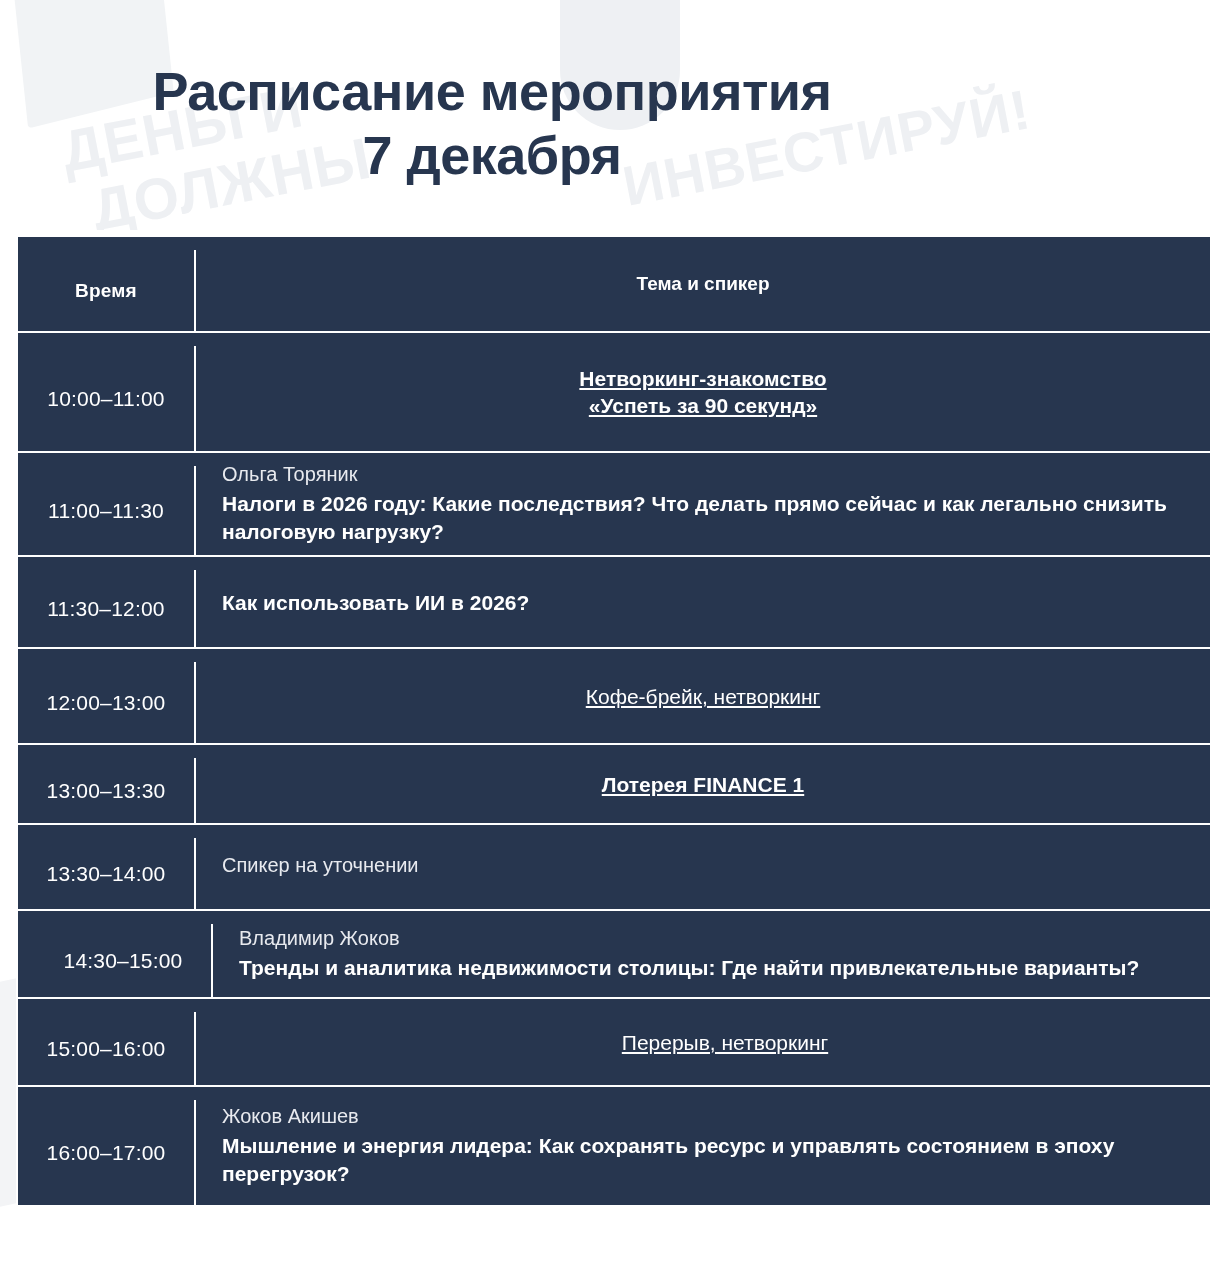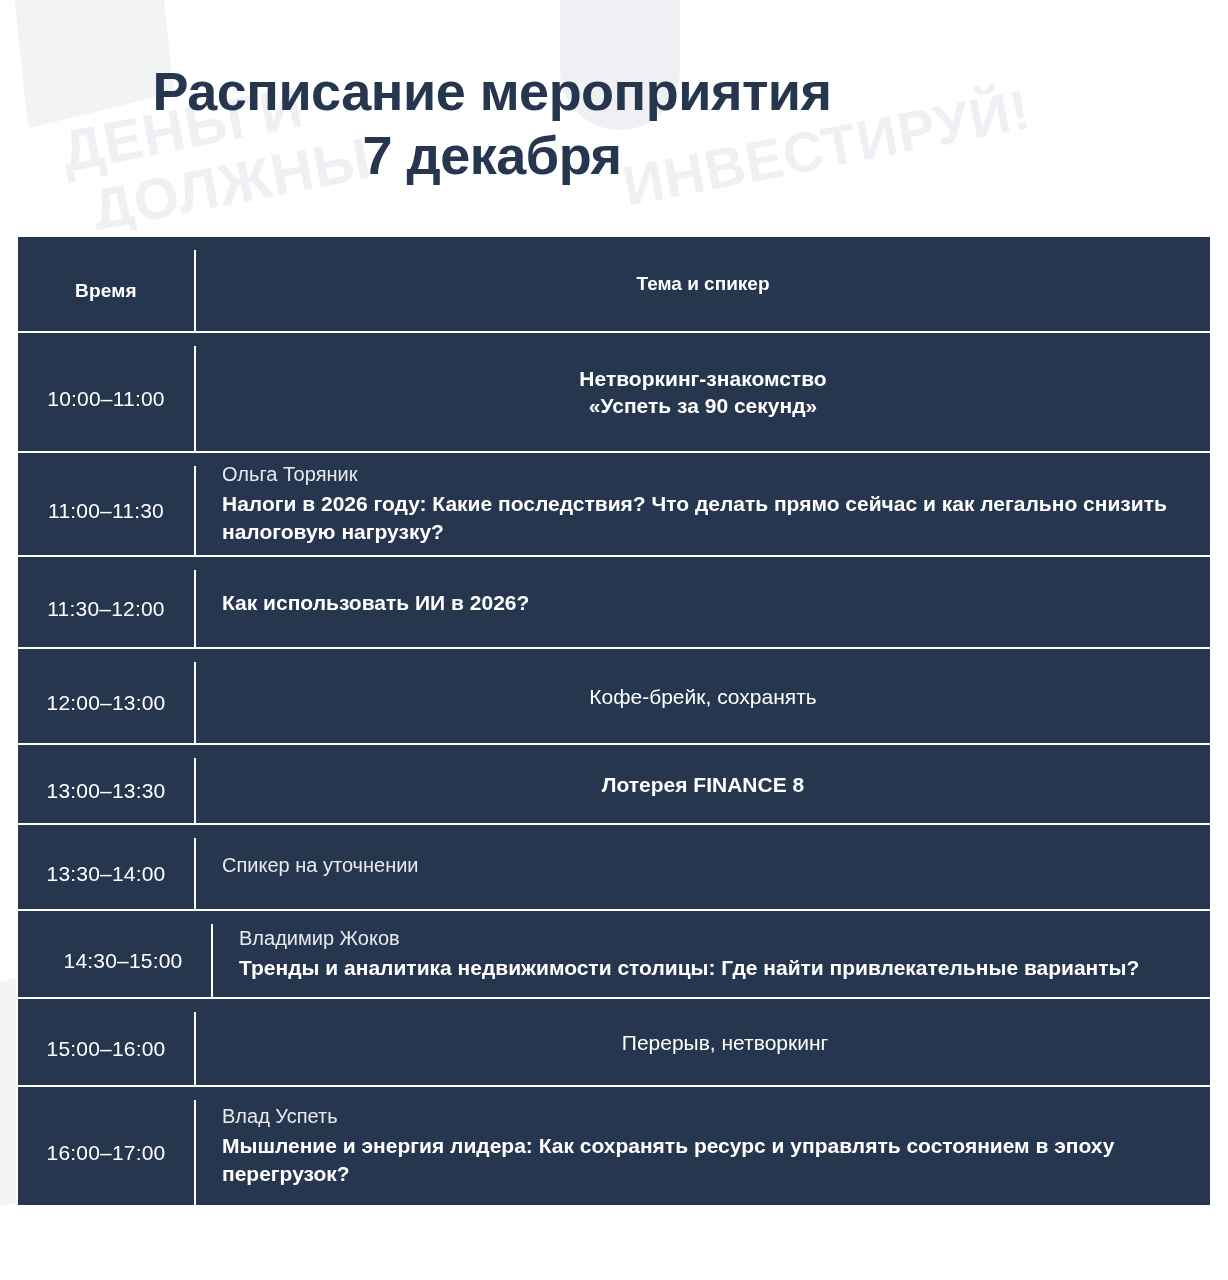--- a/index.html
+++ b/index.html
@@ -178,20 +178,21 @@
     line-height: 1.32;
     color: #ffffff;
   }
   .center {
     text-align: center;
     align-items: center;
   }
   .center .topic,
   .center .topic-plain {
     text-align: center;
+    text-decoration: underline;
   }
   .r-h { height: 94px; }
   .r-1 { height: 118px; }
   .r-2 { height: 102px; }
   .r-3 { height: 90px; }
   .r-4 { height: 94px; }
   .r-5 { height: 78px; }
   .r-6 { height: 84px; }
   .r-7 { height: 86px; }
   .r-8 { height: 86px; padding-left: 17px; }
@@ -243,28 +244,28 @@
     <div class="row r-3">
       <div class="cell-time">11:30–12:00</div>
       <div class="cell-topic">
         <div class="topic">Как использовать ИИ в 2026?</div>
       </div>
     </div>
 
     <div class="row r-4">
       <div class="cell-time">12:00–13:00</div>
       <div class="cell-topic center">
-        <div class="topic-plain">Кофе-брейк, сохранять</div>
+        <div class="topic-plain">Кофе-брейк, нетворкинг</div>
       </div>
     </div>
 
     <div class="row r-5">
       <div class="cell-time">13:00–13:30</div>
       <div class="cell-topic center">
-        <div class="topic">Лотерея FINANCE 8</div>
+        <div class="topic">Лотерея FINANCE 1</div>
       </div>
     </div>
 
     <div class="row r-6">
       <div class="cell-time">13:30–14:00</div>
       <div class="cell-topic">
         <div class="speaker">Спикер на уточнении</div>
       </div>
     </div>
 
@@ -280,19 +281,19 @@
     <div class="row r-9">
       <div class="cell-time">15:00–16:00</div>
       <div class="cell-topic center">
         <div class="topic-plain">Перерыв, нетворкинг</div>
       </div>
     </div>
 
     <div class="row r-10">
       <div class="cell-time">16:00–17:00</div>
       <div class="cell-topic">
-        <div class="speaker">Влад Успеть</div>
+        <div class="speaker">Жоков Акишев</div>
         <div class="topic">Мышление и энергия лидера: Как сохранять ресурс и управлять состоянием в эпоху перегрузок?</div>
       </div>
     </div>
 
   </div>
 </div>
 
 </body></html>

